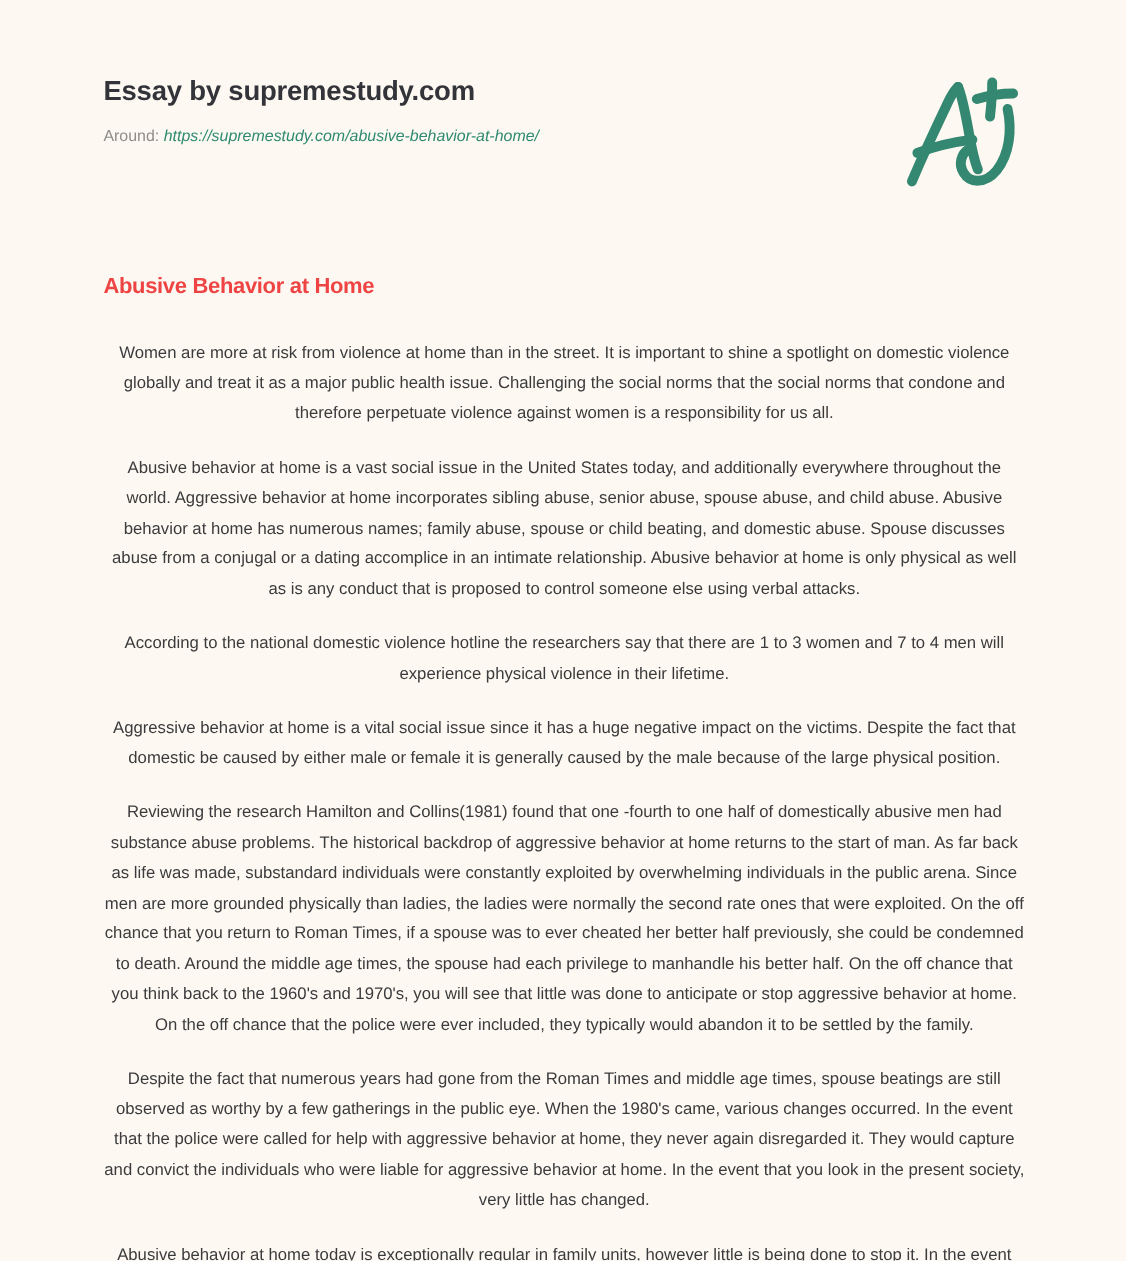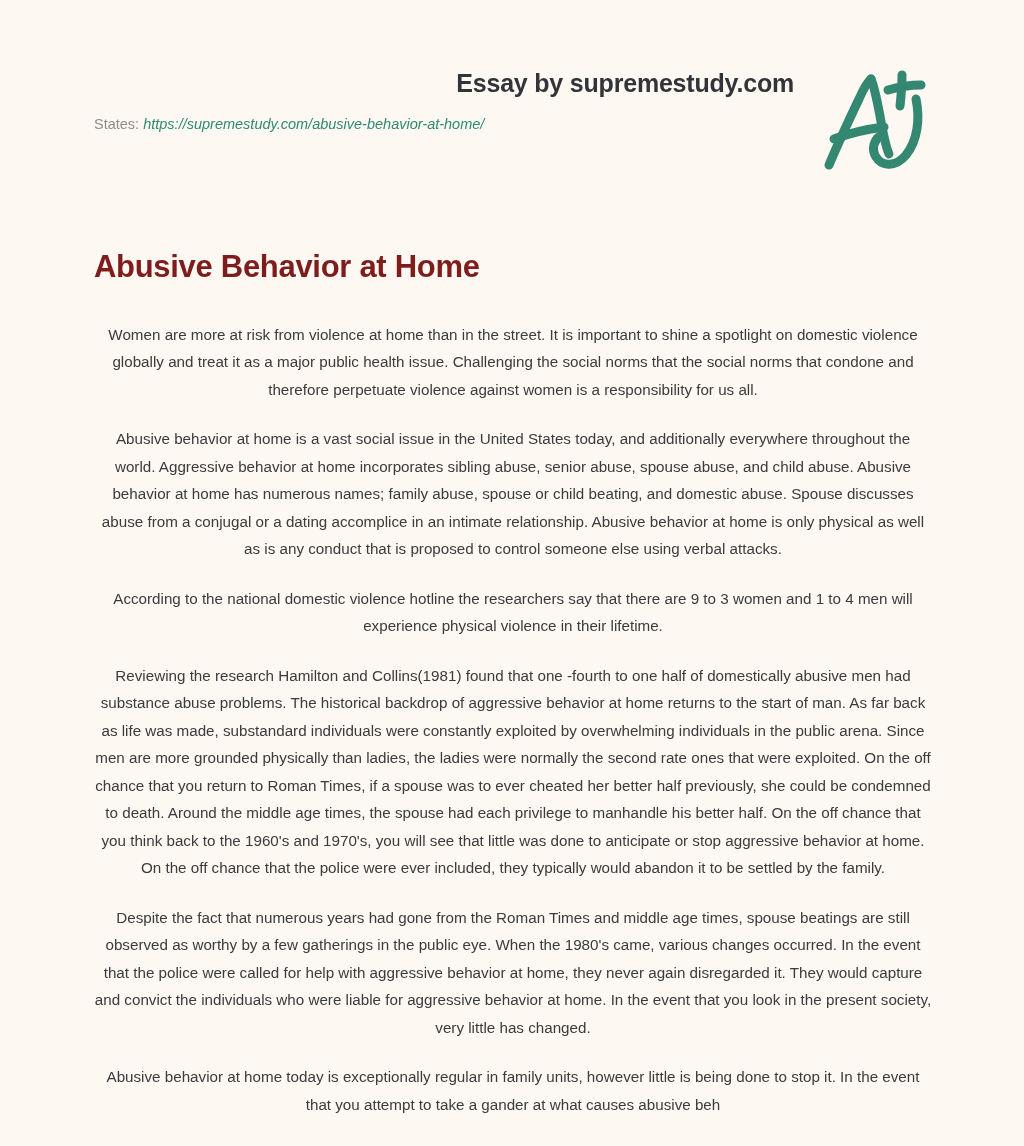--- a/index.html
+++ b/index.html
@@ -40,21 +40,20 @@
     width: 700px;
   }
 
   .brand-title {
     font-size: 25px;
     font-weight: bold;
     color: #33343a;
     letter-spacing: -0.2px;
     line-height: 1.2;
     margin: 0;
-    text-align: right;
   }
 
   .source-line {
     margin-top: 17px;
     font-size: 14.5px;
     color: #8e8d8a;
     line-height: 1.3;
     white-space: nowrap;
   }
 
@@ -81,23 +80,23 @@
   
   .article {
     position: absolute;
     left: 94px;
     top: 248px;
     width: 838px;
   }
 
   .article-title {
     margin: 0;
-    font-size: 31px;
+    font-size: 20px;
     font-weight: bold;
-    color: #7f1d1d;
+    color: #ef4444;
     letter-spacing: -0.3px;
     line-height: 1.25;
   }
 
   .article-body {
     margin-top: 34px;
   }
 
   .article-body p {
     margin: 0 0 22px 0;
@@ -115,21 +114,21 @@
 <body>
 
 <div class="page">
 
   <div class="header">
 
     <div class="brand-block">
       <div class="brand-title">Essay by supremestudy.com</div>
 
       <div class="source-line">
-        <span>States:</span>
+        <span>Around:</span>
         <a class="source-link" href="#">https://supremestudy.com/abusive-behavior-at-home/</a>
       </div>
     </div>
 
     <div class="logo">
       <svg viewBox="0 0 122 118" xmlns="http://www.w3.org/2000/svg">
         <g fill="none" stroke="#348770" stroke-linecap="round" stroke-linejoin="round">
 
           <path d="M17 103 C25 84, 37 58, 47 37 C51 28, 55 20, 59 17" stroke-width="9"></path>
 
@@ -148,21 +147,22 @@
     </div>
   </div>
 
   <div class="article">
 
     <h1 class="article-title">Abusive Behavior at Home</h1>
 
     <div class="article-body">
       <p>Women are more at risk from violence at home than in the street. It is important to shine a spotlight on domestic violence globally and treat it as a major public health issue. Challenging the social norms that the social norms that condone and therefore perpetuate violence against women is a responsibility for us all.</p>
       <p>Abusive behavior at home is a vast social issue in the United States today, and additionally everywhere throughout the world. Aggressive behavior at home incorporates sibling abuse, senior abuse, spouse abuse, and child abuse. Abusive behavior at home has numerous names; family abuse, spouse or child beating, and domestic abuse. Spouse discusses abuse from a conjugal or a dating accomplice in an intimate relationship. Abusive behavior at home is only physical as well as is any conduct that is proposed to control someone else using verbal attacks.</p>
-      <p>According to the national domestic violence hotline the researchers say that there are 9 to 3 women and 1 to 4 men will experience physical violence in their lifetime.</p>
+      <p>According to the national domestic violence hotline the researchers say that there are 1 to 3 women and 7 to 4 men will experience physical violence in their lifetime.</p>
+      <p>Aggressive behavior at home is a vital social issue since it has a huge negative impact on the victims. Despite the fact that domestic be caused by either male or female it is generally caused by the male because of the large physical position.</p>
       <p>Reviewing the research Hamilton and Collins(1981) found that one -fourth to one half of domestically abusive men had substance abuse problems. The historical backdrop of aggressive behavior at home returns to the start of man. As far back as life was made, substandard individuals were constantly exploited by overwhelming individuals in the public arena. Since men are more grounded physically than ladies, the ladies were normally the second rate ones that were exploited. On the off chance that you return to Roman Times, if a spouse was to ever cheated her better half previously, she could be condemned to death. Around the middle age times, the spouse had each privilege to manhandle his better half. On the off chance that you think back to the 1960's and 1970's, you will see that little was done to anticipate or stop aggressive behavior at home. On the off chance that the police were ever included, they typically would abandon it to be settled by the family.</p>
       <p>Despite the fact that numerous years had gone from the Roman Times and middle age times, spouse beatings are still observed as worthy by a few gatherings in the public eye. When the 1980's came, various changes occurred. In the event that the police were called for help with aggressive behavior at home, they never again disregarded it. They would capture and convict the individuals who were liable for aggressive behavior at home. In the event that you look in the present society, very little has changed.</p>
       <p>Abusive behavior at home today is exceptionally regular in family units, however little is being done to stop it. In the event that you attempt to take a gander at what causes abusive beh</p>
     </div>
 
   </div>
 
 </div>
 
 </body></html>

